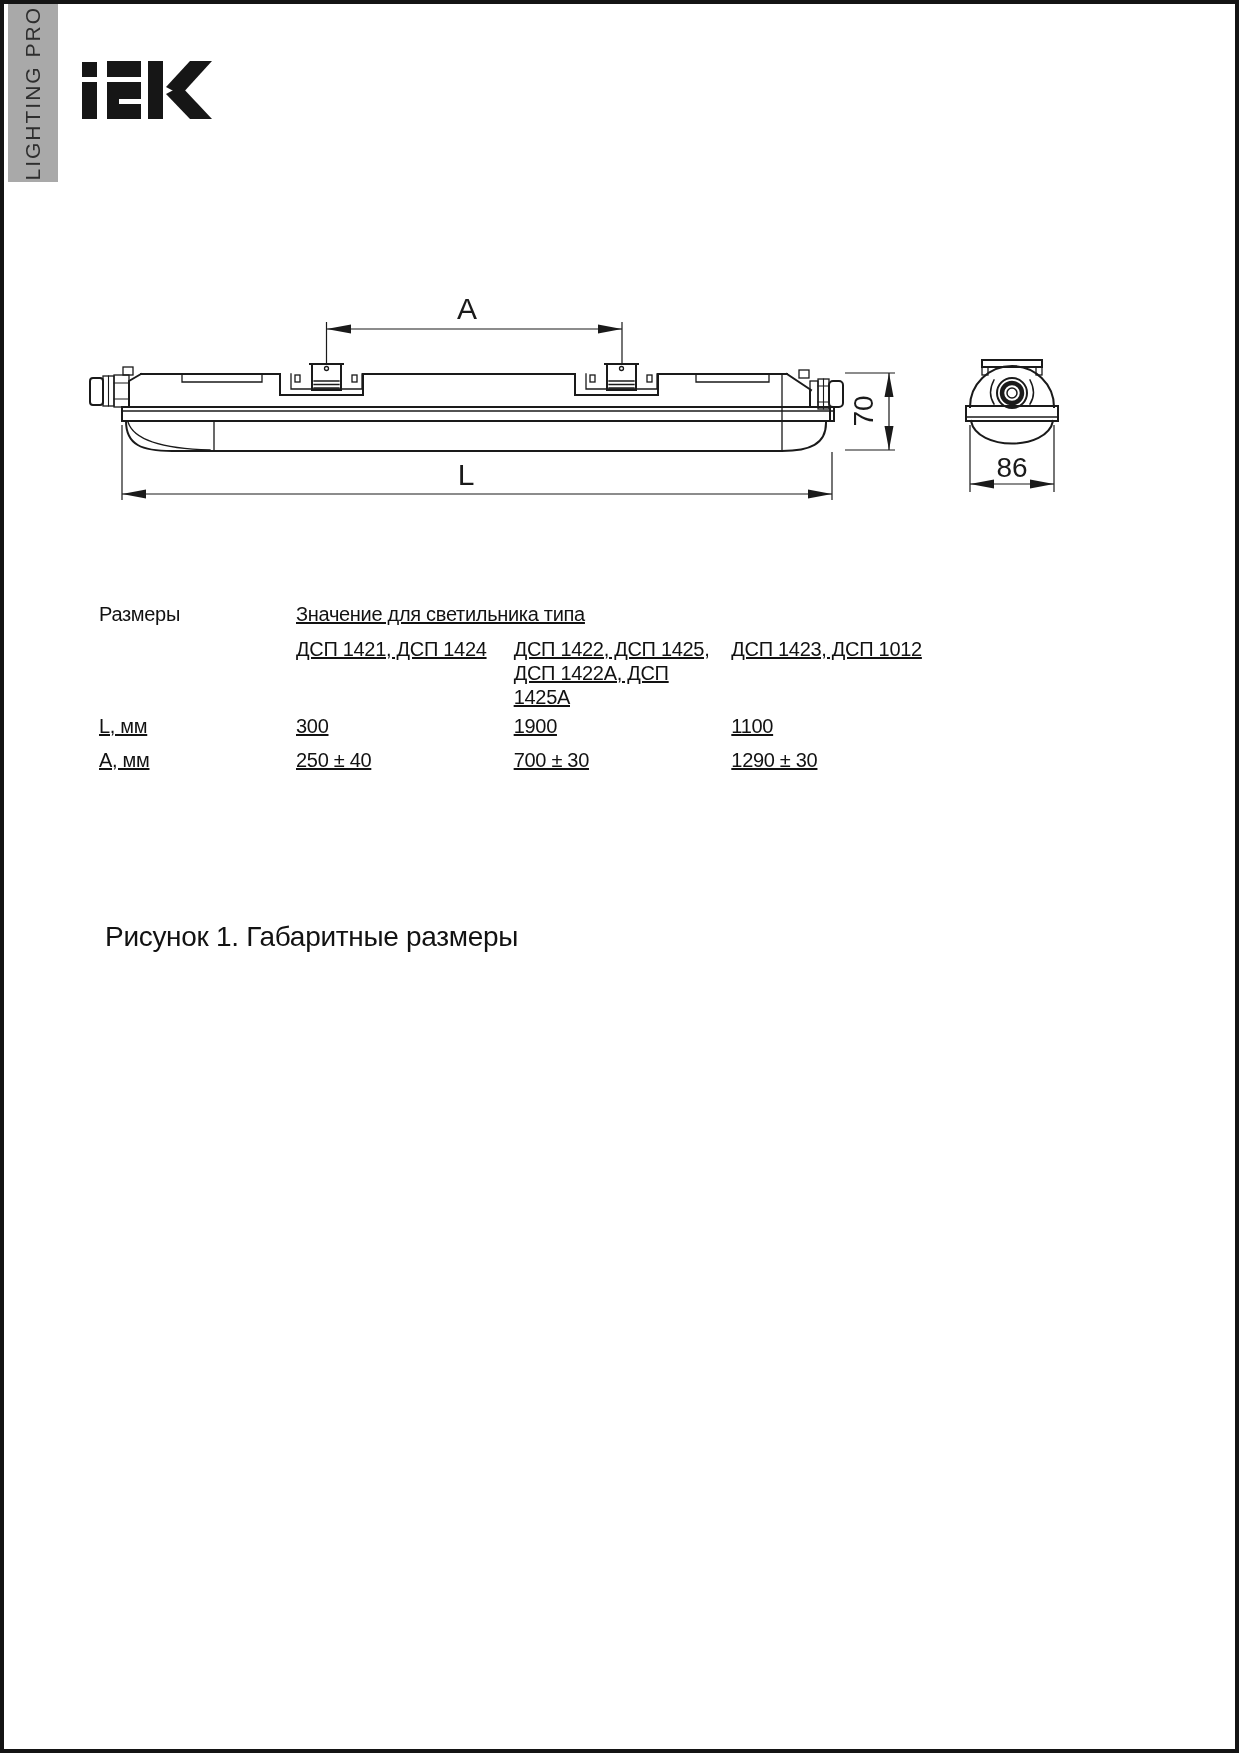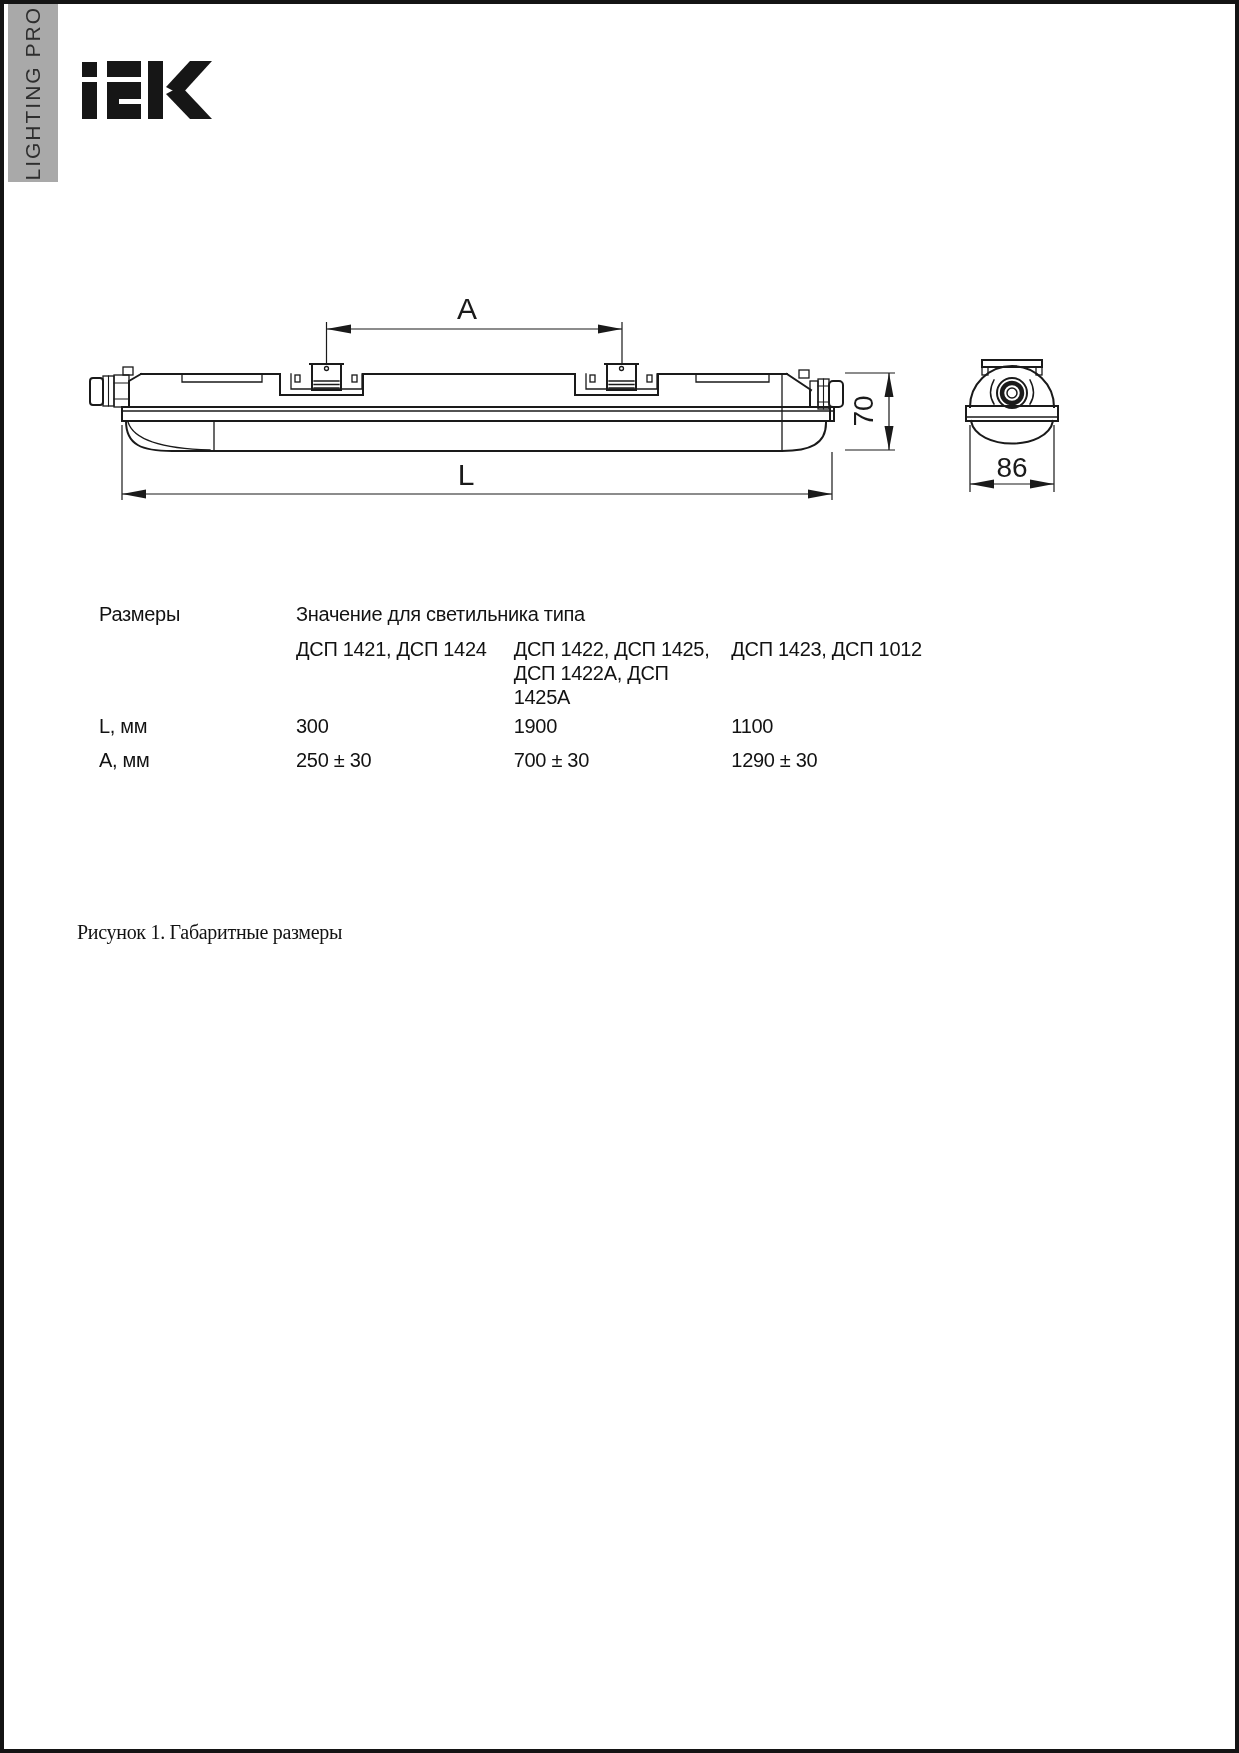--- a/index.html
+++ b/index.html
@@ -25,25 +25,25 @@
   
   .dim-table{
     position:absolute;left:85px;top:593px;width:850px;border-collapse:collapse;
     font-size:20px;letter-spacing:-0.3px;color:#121212;table-layout:fixed;
   }
   .dim-table th,.dim-table td{
     font-weight:normal;text-align:left;vertical-align:top;
     padding:5px 10px 0 10px;border:0 solid #1a1a1a;line-height:24px;
   }
   .c0{width:177px;} .c1{width:236px;} .c2{width:230px;} .c3{width:207px;}
-  .bt{border-top-width:2px;} .bb{border-bottom-width:2px;}
+  .bt{border-top-width:2px;} .bb{border-bottom-width:2px;text-decoration:underline;}
   .br{border-right-width:2px;} .bl{border-left-width:2px;}
   .r1{height:35px;} .r2{height:64px;} .r3{height:34px;} .r4{height:34px;}
   
-  .caption{position:absolute;left:73px;top:917px;font-size:20px;letter-spacing:-0.3px;color:#121212;font-family:Liberation Serif, serif;}
+  .caption{position:absolute;left:101px;top:917px;font-size:28px;letter-spacing:-0.3px;color:#121212;}
 </style>
 </head>
 <body>
 
 <div class="page">
 
   <div class="sidebar">
     <span class="sidebar-label">LIGHTING PRO</span>
   </div>
 
@@ -164,21 +164,21 @@
       <th class="c3 bb bl">ДСП 1423, ДСП 1012</th>
     </tr>
     <tr class="r3">
       <td class="bb br">L, мм</td>
       <td class="bb">300</td>
       <td class="bb bl">1900</td>
       <td class="bb bl">1100</td>
     </tr>
     <tr class="r4">
       <td class="bb br">А, мм</td>
-      <td class="bb">250 ± 30</td>
+      <td class="bb">250 ± 40</td>
       <td class="bb bl">700 ± 30</td>
       <td class="bb bl">1290 ± 30</td>
     </tr>
   </tbody>
     </table>
 
   <div class="caption">Рисунок 1. Габаритные размеры</div>
 
 </div>
 

